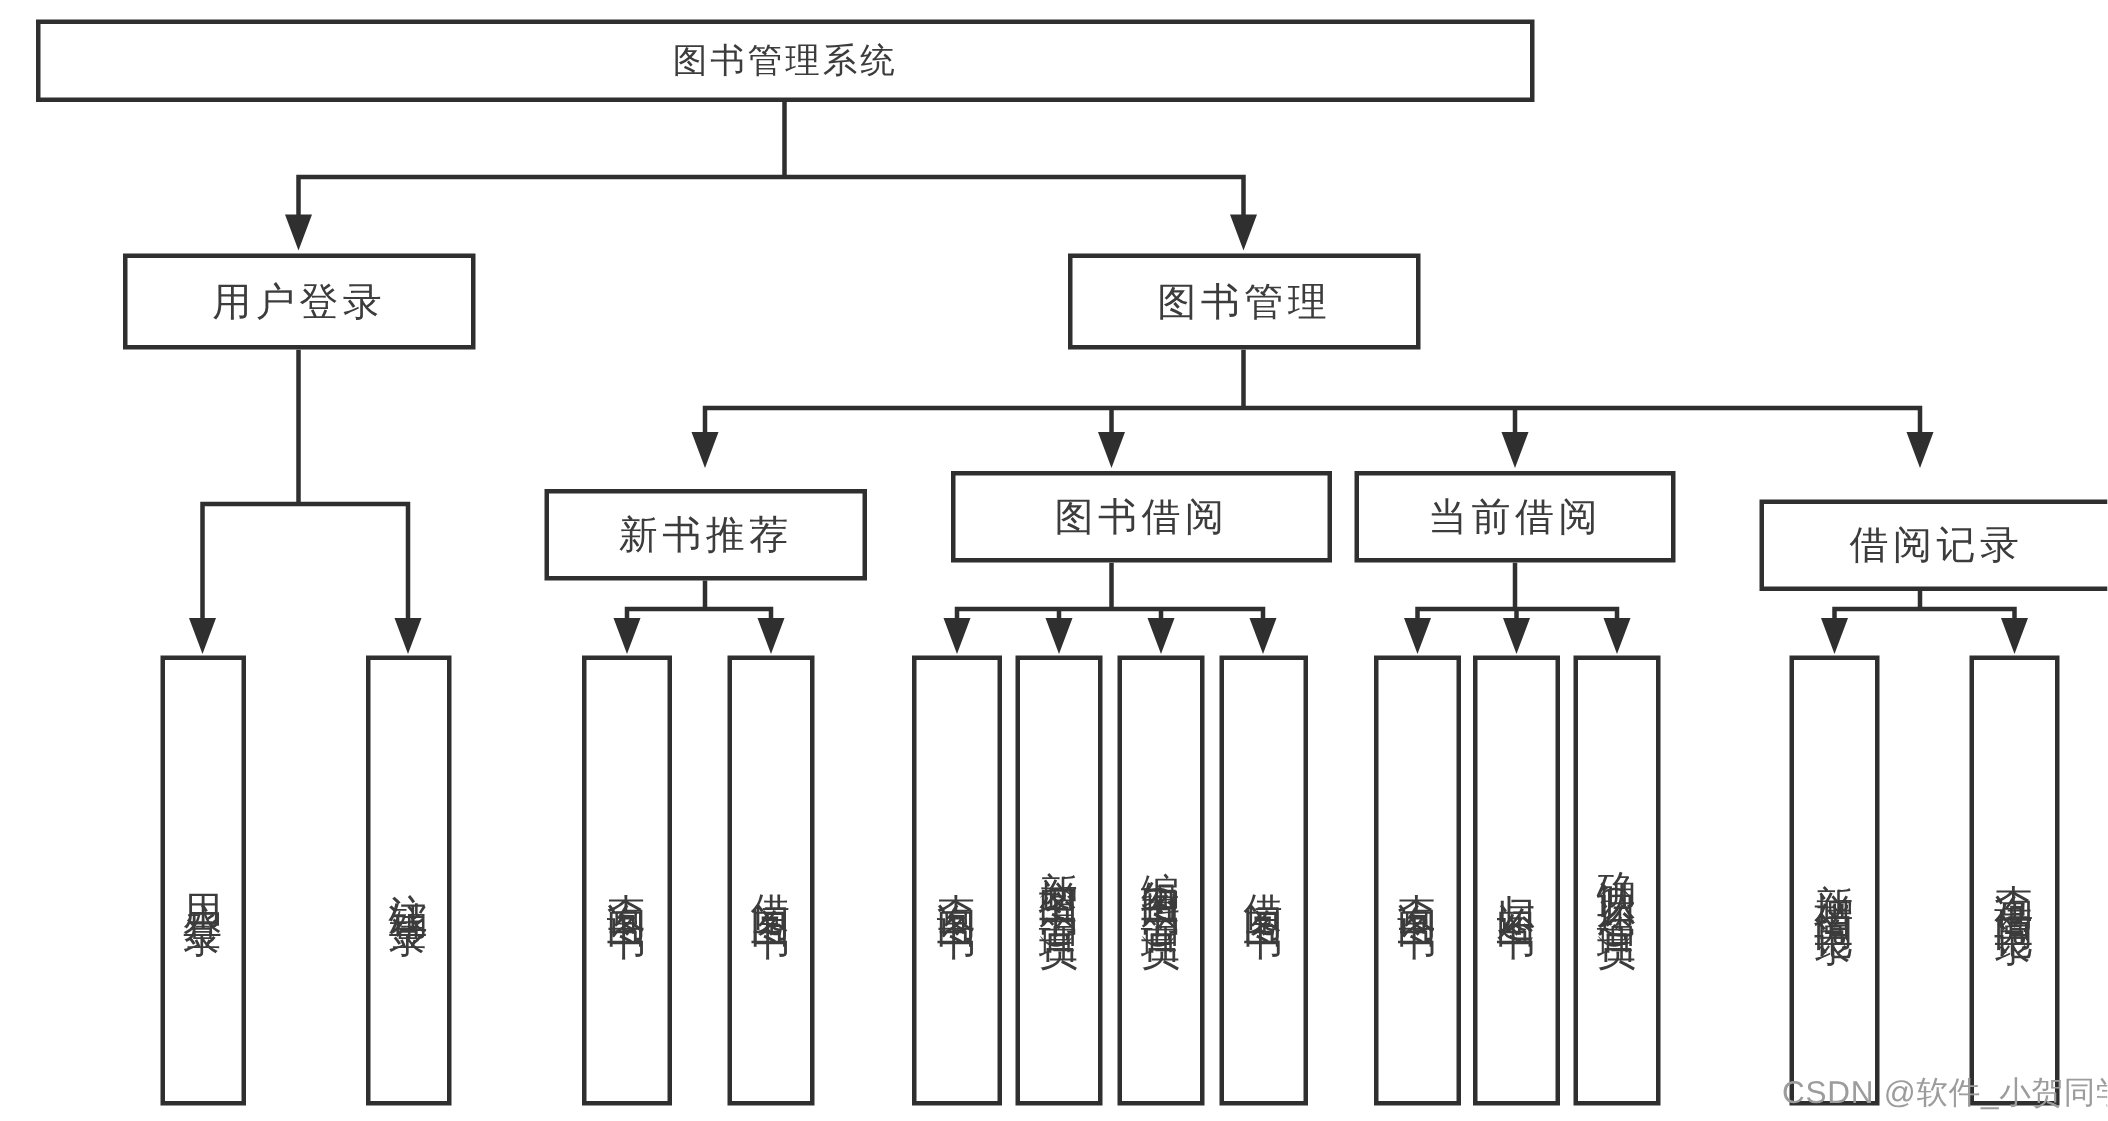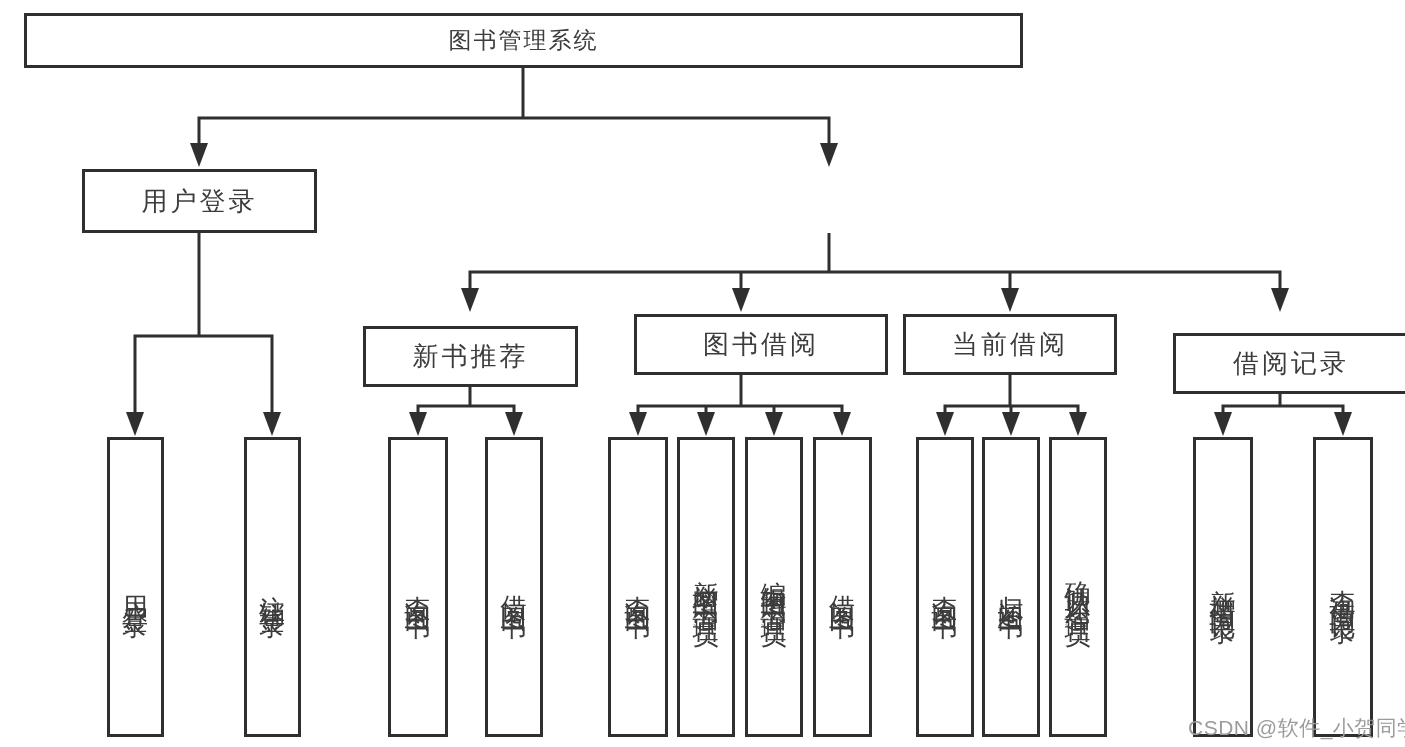--- a/index.html
+++ b/index.html
@@ -121,20 +121,23 @@
     </g>
   </svg>
 
   <div class="node hnode root-node" style="left:24px; top:13px; width:999px; height:55px;">
     <span>图书管理系统</span>
   </div>
 
   <div class="node hnode" style="left:82px; top:169px; width:235px; height:64px;">
     <span>用户登录</span>
   </div>
+  <div class="node hnode" style="left:712px; top:169px; width:235px; height:64px;">
+    <span>图书管理</span>
+  </div>
 
   <div class="node hnode" style="left:363px; top:314px; width:215px; height:61px;margin-top:12px;">
     <span>新书推荐</span>
   </div>
   <div class="node hnode" style="left:634px; top:314px; width:254px; height:61px;">
     <span>图书借阅</span>
   </div>
   <div class="node hnode" style="left:903px; top:314px; width:214px; height:61px;">
     <span>当前借阅</span>
   </div>

